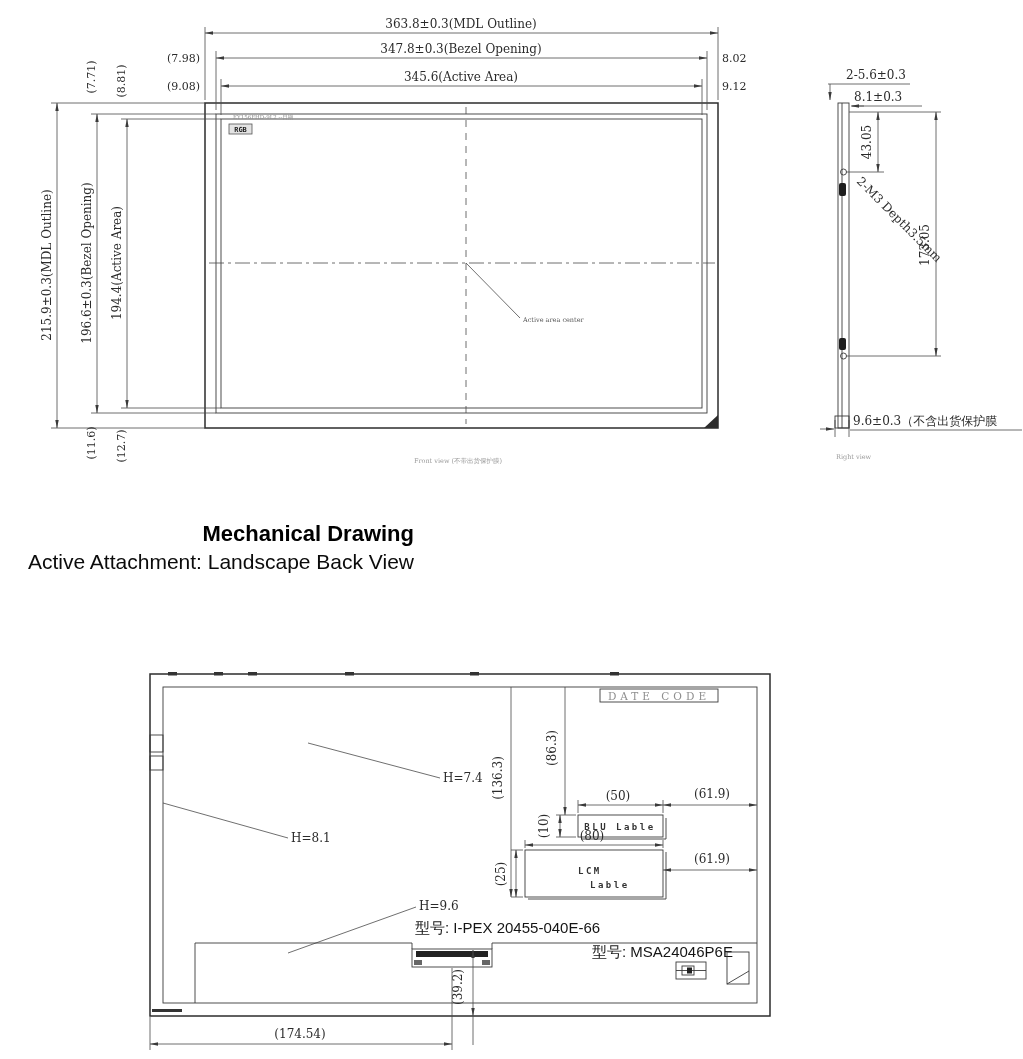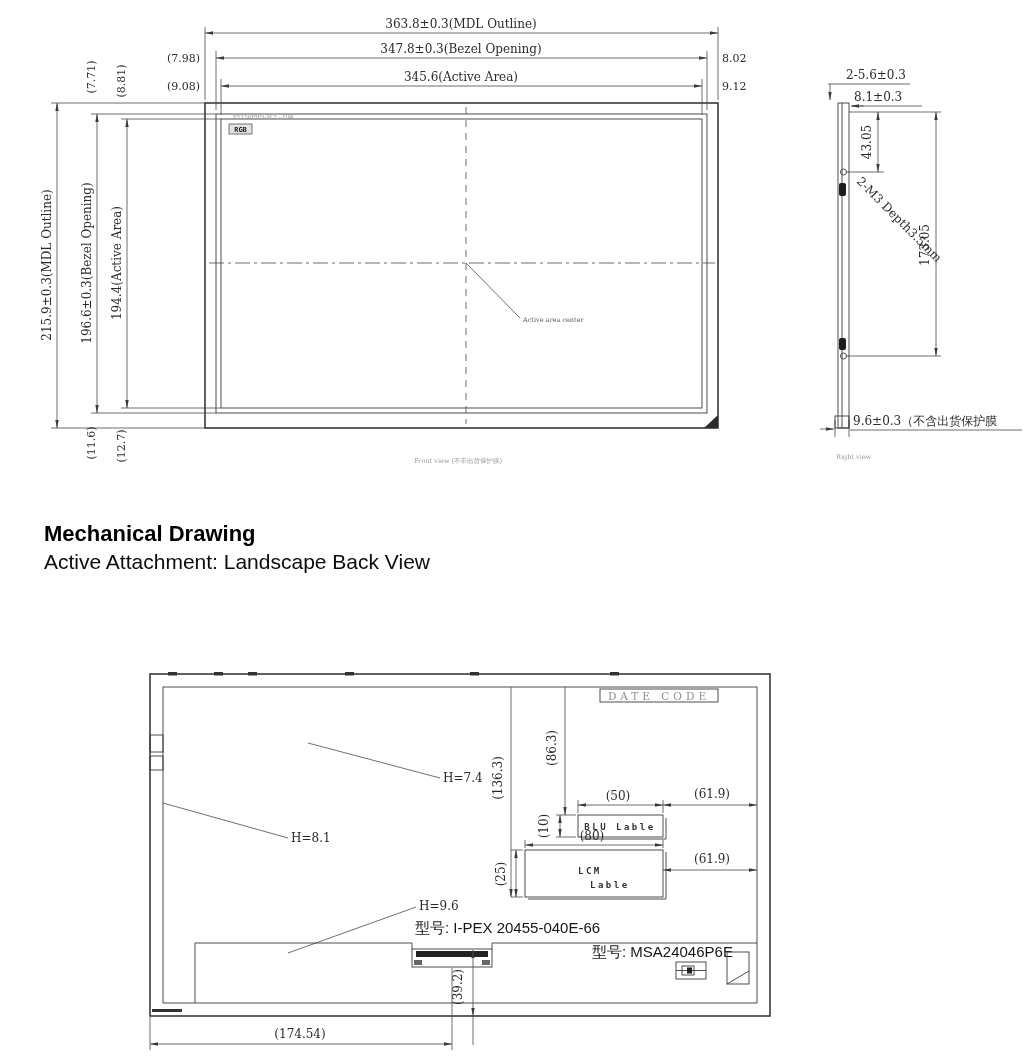--- a/index.html
+++ b/index.html
@@ -1,35 +1,35 @@
 <!DOCTYPE html>
 <html><head>
 <meta charset="utf-8">
 <style>
   html,body{margin:0;padding:0;background:#fff;}
   .stage{position:relative;width:1023px;height:1059px;background:#ffffff;overflow:hidden;
-         font-family:"Liberation Sans",sans-serif;}
+         font-family:"Liberation Sans",sans-serif;text-align:right;}
   .abs{position:absolute;}
   svg{display:block;}
   
   .ln{stroke:#3a3a3a;stroke-width:0.9;fill:none;}
   .ln-heavy{stroke:#2c2c2c;stroke-width:1.5;fill:none;}
   .ln-dim{stroke:#4a4a4a;stroke-width:0.8;fill:none;}
   
   .dim{font-family:"DejaVu Serif",serif;font-size:12px;fill:#2b2b2b;}
   .dim-s{font-family:"DejaVu Serif",serif;font-size:11px;fill:#2b2b2b;}
   .tiny{font-family:"DejaVu Serif",serif;font-size:6.5px;fill:#9a9a9a;}
   .mark{font-family:"DejaVu Serif",serif;font-size:5.5px;fill:#8f8f8f;}
   .sticker{font-family:"DejaVu Sans Mono",monospace;font-size:9px;font-weight:bold;
            letter-spacing:2.5px;fill:#333;}
   .datecode{font-family:"DejaVu Serif",serif;font-size:10.5px;letter-spacing:4px;fill:#8f8f8f;}
   .model{font-family:"Liberation Sans",sans-serif;font-size:15px;fill:#151515;}
   .rgbtxt{font-family:"DejaVu Sans Mono",monospace;font-size:7px;font-weight:bold;fill:#222;}
   
-  .headings{position:absolute;left:28px;top:520px;margin-left:16px;}
+  .headings{position:absolute;left:28px;top:520px;}
   .h-title{font-size:22px;font-weight:700;color:#000;line-height:1.25;}
   .h-sub{font-size:21px;font-weight:400;color:#0b0b0b;line-height:1.3;}
 </style>
 </head>
 <body>
 
 <div class="stage">
 
   <svg class="abs" style="left:0;top:0;" width="1023" height="505" viewBox="0 0 1023 505">
     <defs>

